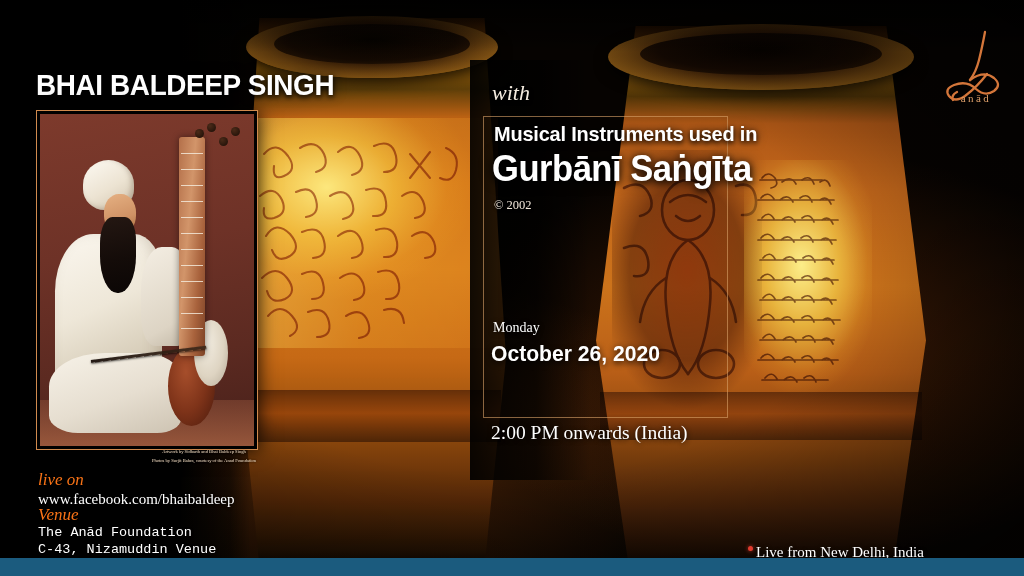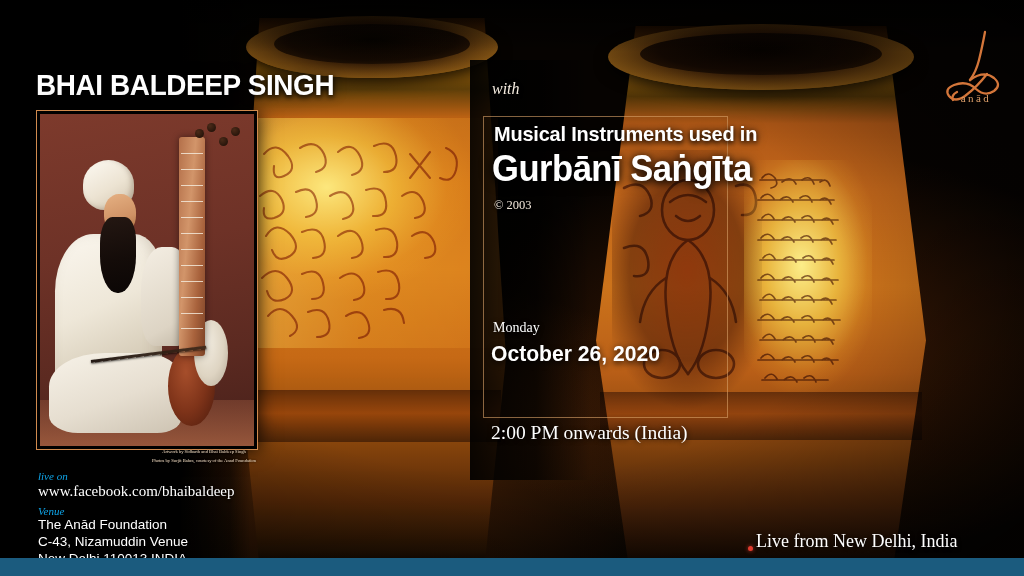--- a/index.html
+++ b/index.html
@@ -168,30 +168,30 @@
 
   .credits {
     position:absolute; left:118px; top:448px; width:172px;
     font-family:"Liberation Serif", serif;
     font-size:4.6px; line-height:1.95; color:#f3ddc2; text-align:center;
     text-shadow:0 0 2px rgba(0,0,0,0.9); white-space:nowrap;
   }
 
   .live-block { position:absolute; left:38px; top:470px; }
   .lbl-italic { font-family:"Liberation Serif", serif; font-style:italic;
-    font-size:11px; color:#0ea5e9; text-shadow:0 1px 3px rgba(0,0,0,0.95); }
+    font-size:17px; color:#f97316; text-shadow:0 1px 3px rgba(0,0,0,0.95); }
   .url { font-family:"Liberation Serif", serif; font-size:15px; color:#ffffff;
     text-shadow:0 1px 3px rgba(0,0,0,0.95); margin-top:1px; }
 
   .venue-block { position:absolute; left:38px; top:505px; }
-  .venue-line { font-family:Liberation Sans, sans-serif; font-size:13.5px;
+  .venue-line { font-family:Liberation Mono, monospace; font-size:13.5px;
     line-height:1.25; color:#ffffff; text-shadow:0 1px 3px rgba(0,0,0,0.95); }
 
   .with-label { position:absolute; left:492px; top:80px;
-    font-family:"Liberation Serif", serif; font-style:italic; font-size:16px;
+    font-family:"Liberation Serif", serif; font-style:italic; font-size:22px;
     color:#f5ece0; text-shadow:0 1px 4px rgba(0,0,0,0.95); }
 
   .title-box { position:absolute; left:483px; top:116px; width:245px; height:302px;
     border:1px solid rgba(214,160,104,0.62); pointer-events:none; }
 
   .title1 { position:absolute; left:494px; top:122px;
     font-family:"Liberation Sans", sans-serif; font-weight:700; font-size:21px;
     color:#ffffff; transform:scaleX(0.95); transform-origin:left center;
     text-shadow:0 2px 6px rgba(0,0,0,0.95), 0 0 10px rgba(0,0,0,0.75);
     white-space:nowrap; letter-spacing:-0.2px; }
@@ -213,22 +213,22 @@
     text-shadow:0 2px 6px rgba(0,0,0,0.95); white-space:nowrap; }
   .time { position:absolute; left:491px; top:422px;
     font-family:"Liberation Serif", serif; font-size:19.5px; color:#ffffff;
     text-shadow:0 1px 5px rgba(0,0,0,0.95); white-space:nowrap; }
 
   .logo { position:absolute; left:944px; top:28px; width:64px; height:78px; }
   .logo-word { position:absolute; left:944px; top:92px; width:64px; text-align:center;
     font-family:"Liberation Serif", serif; font-size:11px; letter-spacing:2.4px;
     color:#e0accb; color:#dfa06a; }
 
-  .live-from { position:absolute; left:756px; top:531px;
-    font-family:"Liberation Serif", serif; font-size:18px; color:#ffffff;
+  .live-from { position:absolute; left:756px; top:544px;
+    font-family:"Liberation Serif", serif; font-size:15px; color:#ffffff;
     text-shadow:0 1px 4px rgba(0,0,0,0.95); white-space:nowrap; }
   .live-dot { position:absolute; left:748px; top:546px; width:5px; height:5px;
     border-radius:50%; background:#e03b2e; box-shadow:0 0 4px rgba(224,59,46,0.8); }
 
   .bottom-bar { position:absolute; left:0; bottom:0; width:1024px; height:18px;
     background:#1b5b7e; }
 </style>
 </head>
 <body>
 
@@ -365,21 +365,21 @@
     <div class="lbl-italic">Venue</div>
     <div class="venue-line">The Anād Foundation</div>
     <div class="venue-line">C-43, Nizamuddin Venue</div>
     <div class="venue-line">New Delhi 110013 INDIA</div>
   </div>
 
   <div class="with-label">with</div>
   <div class="title-box"></div>
   <div class="title1">Musical Instruments used in</div>
   <div class="title2">Gurbānī Saṅgīta</div>
-  <div class="copyright">© 2003</div>
+  <div class="copyright">© 2002</div>
 
   <div class="day">Monday</div>
   <div class="date">October 26, 2020</div>
   <div class="time">2:00 PM onwards (India)</div>
 
   <svg class="logo" viewBox="0 0 64 78">
     <g fill="none" stroke="#d4763a" stroke-width="2.3" stroke-linecap="round">
       <path d="M41 4 q-3 16 -6 28 q-3 12 -9 20"></path>
       <path d="M26 52 q14 -10 24 -2 q8 7 0 13 q-9 6 -18 -2 q-9 -9 -22 -4 q-10 4 -5 11 q6 7 16 0 q12 -9 22 -22"></path>
       <path d="M13 64 q-6 3 -4 8"></path>

